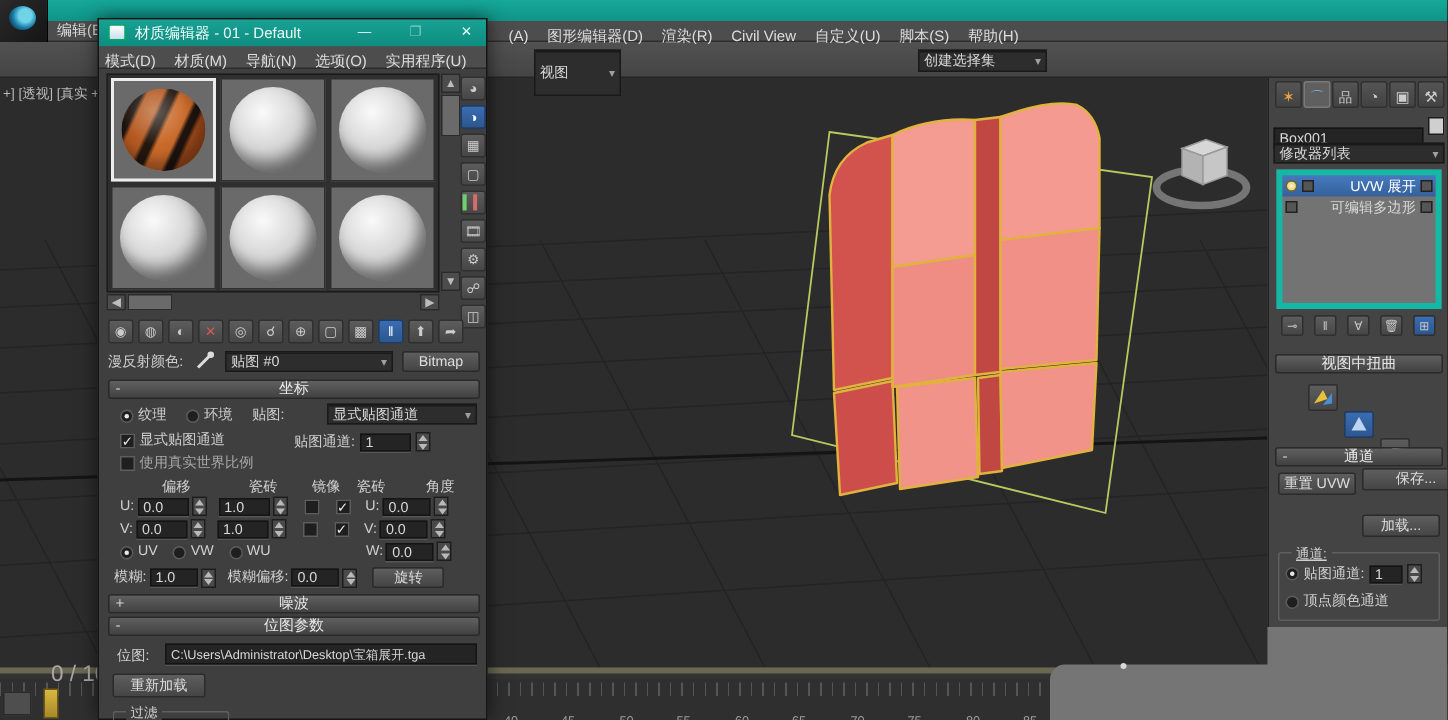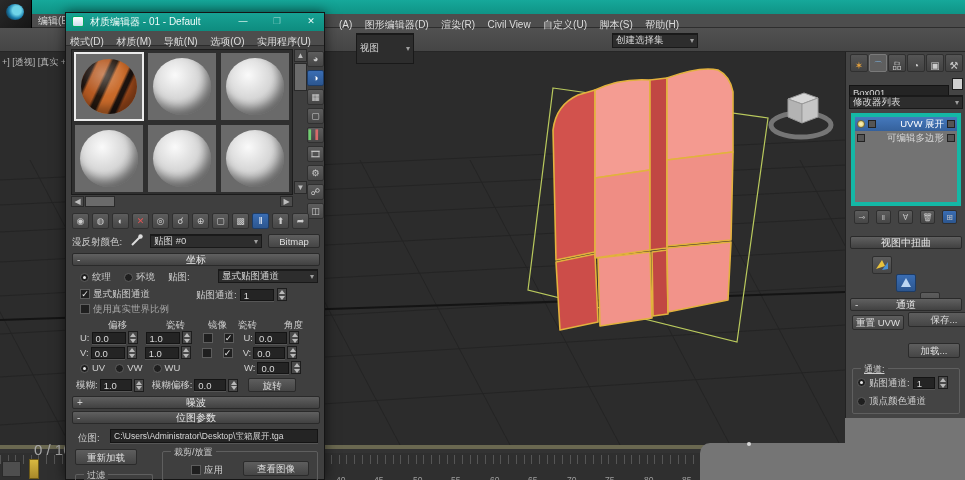--- a/index.html
+++ b/index.html
@@ -528,26 +528,18 @@
 
     <div class="abs roll" style="left:6px; top:383px; width:248px; height:13px;">
       <span class="pm">+</span><span>噪波</span>
     </div>
     <div class="abs roll" style="left:6px; top:398px; width:248px; height:13px;">
       <span class="pm">-</span><span>位图参数</span>
     </div>
     <div class="abs lbl" style="left:12px; top:419px;">位图:</div>
     <div class="abs field" style="left:44px; top:416px; width:208px; height:14px; line-height:13px; font-size:8.5px; overflow:hidden; white-space:nowrap;">C:\Users\Administrator\Desktop\宝箱展开.tga</div>
     <div class="abs btn" style="left:9px; top:436px; width:62px; height:16px; line-height:15px;">重新加载</div>
-    <div class="abs grp" style="left:96px; top:438px; width:156px; height:30px;">
-      <span class="grp-lbl">裁剪/放置</span>
-      <div class="abs" style="left:28px; top:12px; display:flex; align-items:center; gap:3px;">
-        <span class="cb"></span>
-        <span class="lbl">应用</span>
-      </div>
-      <span class="abs btn" style="left:80px; top:9px; width:66px; height:15px; line-height:14px;">查看图像</span>
-    </div>
     <div class="abs grp" style="left:9px; top:461px; width:78px; height:7px; border-bottom:none;">
       <span class="grp-lbl" style="background:#3f3f3f;">过滤</span>
     </div>
   </div>
 
 </div>
 
 </body></html>

